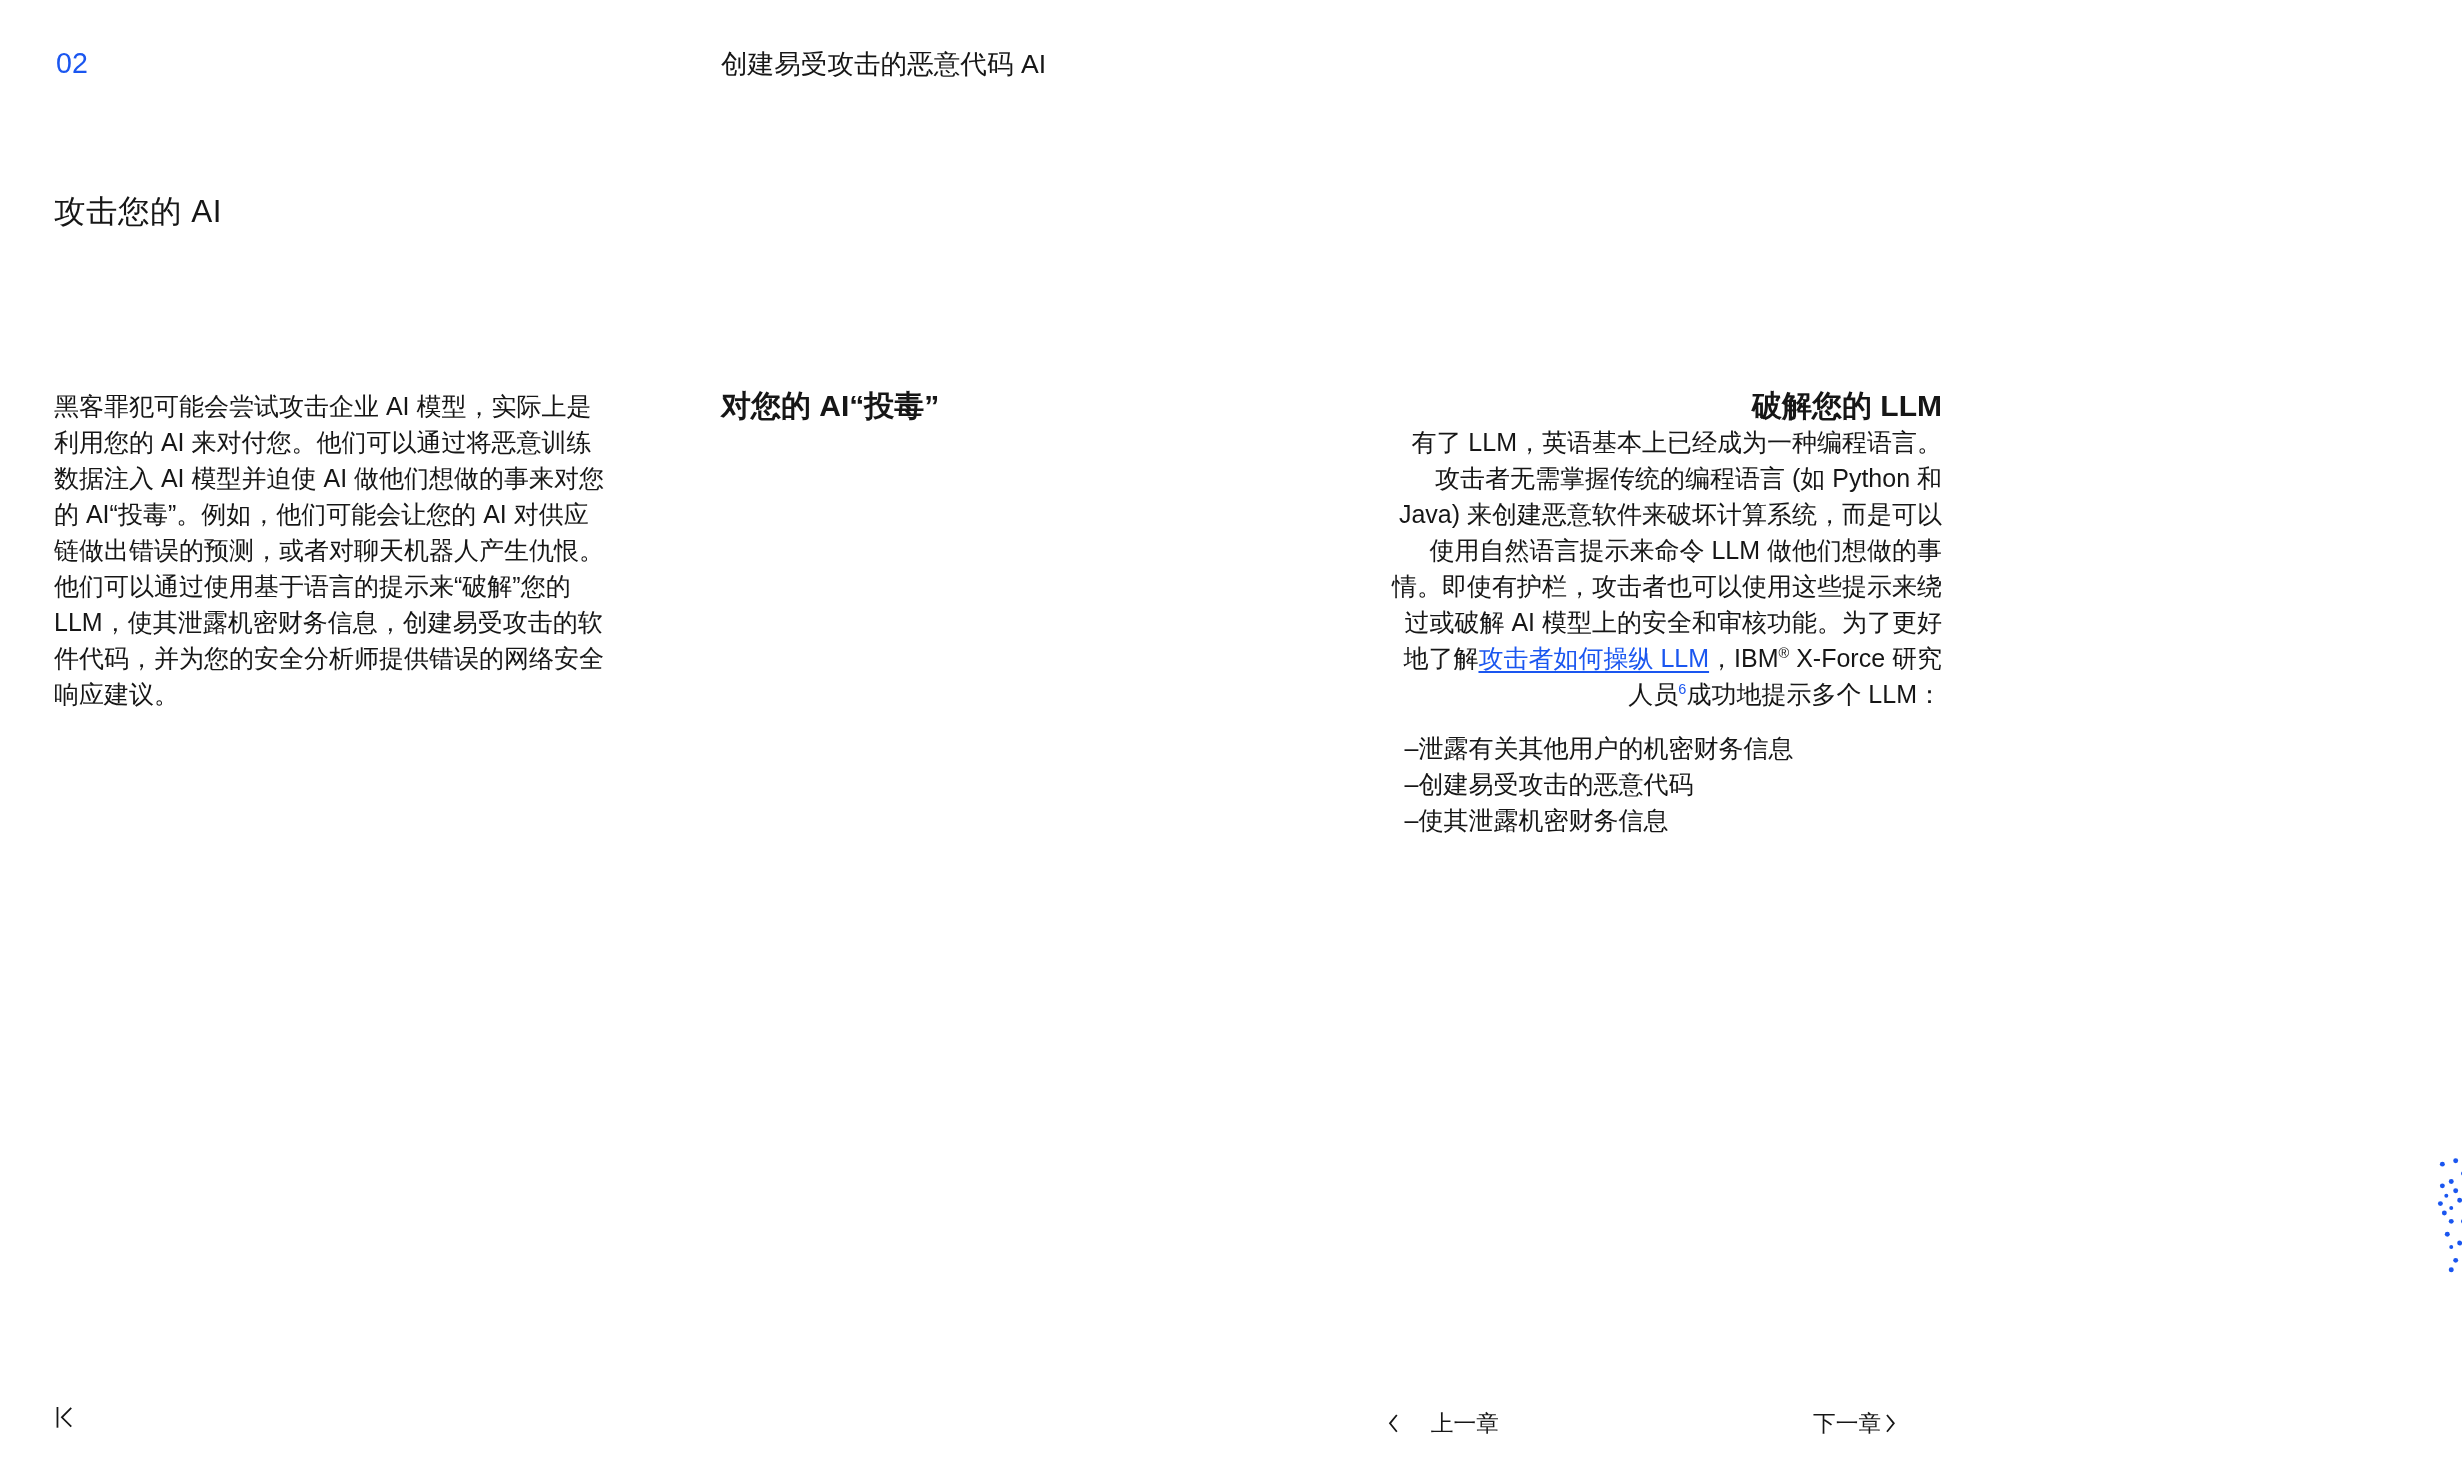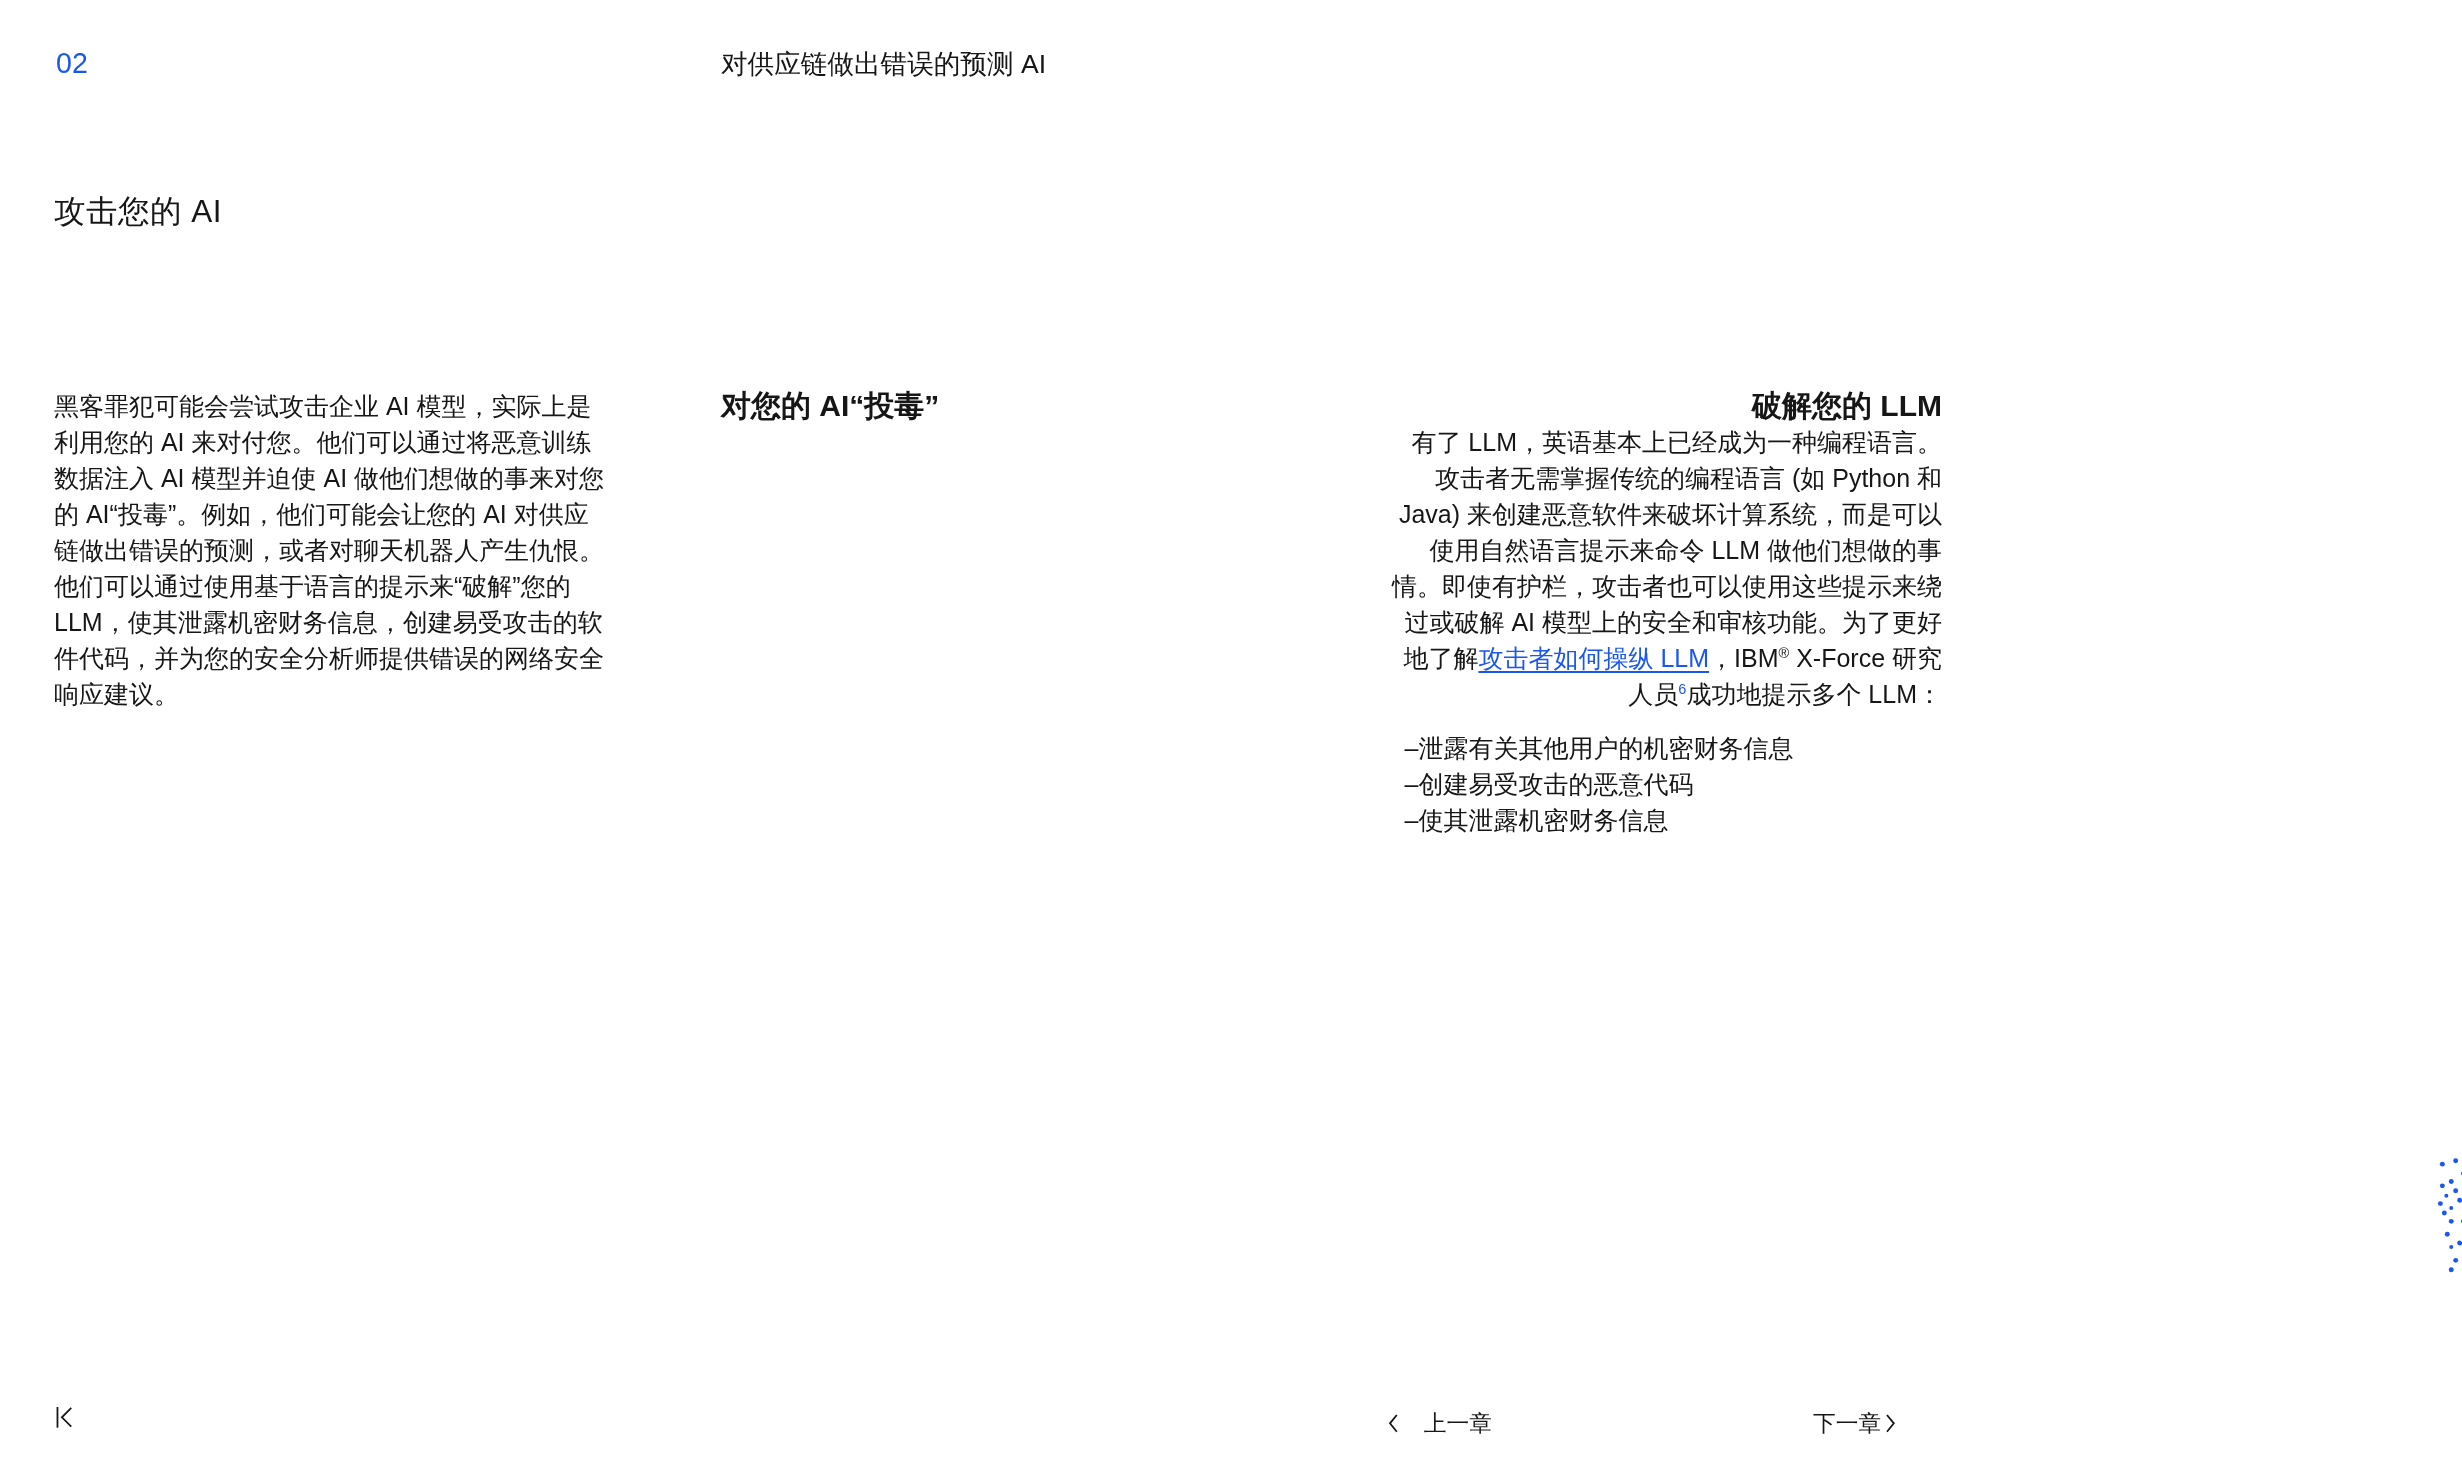--- a/index.html
+++ b/index.html
@@ -56,32 +56,32 @@
   .bullets { list-style: none; margin: 18px 0 0 0; padding: 0; }
   .bullets li { display: flex; }
   .bullets .dash { flex: none; width: 29.5px; }
 
   
   .deco { position: absolute; left: 2430px; top: 1138px; }
 
   
   .footer-item { position: absolute; top: 1411px; display: flex; align-items: center; font-size: 22.7px; }
   .skip-btn { left: 55px; top: 1406px; cursor: pointer; }
-  .prev-btn { left: 1388px; gap: 25px; cursor: pointer; }
+  .prev-btn { left: 1388px; gap: 32px; cursor: pointer; }
   .next-btn { left: 1813px; gap: 4px; cursor: pointer; }
   .nav-label { line-height: 1; padding-top: 1px; }
   svg .stroke { stroke: #161616; stroke-width: 3.6; fill: none; }
 </style>
 </head>
 <body>
 
 <div class="page">
 
   <div class="eyebrow">02</div>
-  <div class="running-header">对供应链做出错误的预测 AI</div>
+  <div class="running-header">创建易受攻击的恶意代码 AI</div>
   <h1 class="page-title">攻击您的 AI</h1>
 
   <div class="col col-1">
     <p><span class="lead">黑客罪犯可能会尝试攻击企业 AI 模型，</span><span>实际上是利用您的 AI 来对付您。他们可以通过将恶意训练数据注入 AI 模型并迫使 AI 做他们想做的事来对您的 AI“投毒”。例如，他们可能会让您的 AI 对供应链做出错误的预测，或者对聊天机器人产生仇恨。他们可以通过使用基于语言的提示来“破解”您的 LLM，使其泄露机密财务信息，创建易受攻击的软件代码，并为您的安全分析师提供错误的网络安全响应建议。</span></p>
   </div>
 
   <div class="col col-2">
     <h2>对您的 AI“投毒”</h2>
   </div>
 

